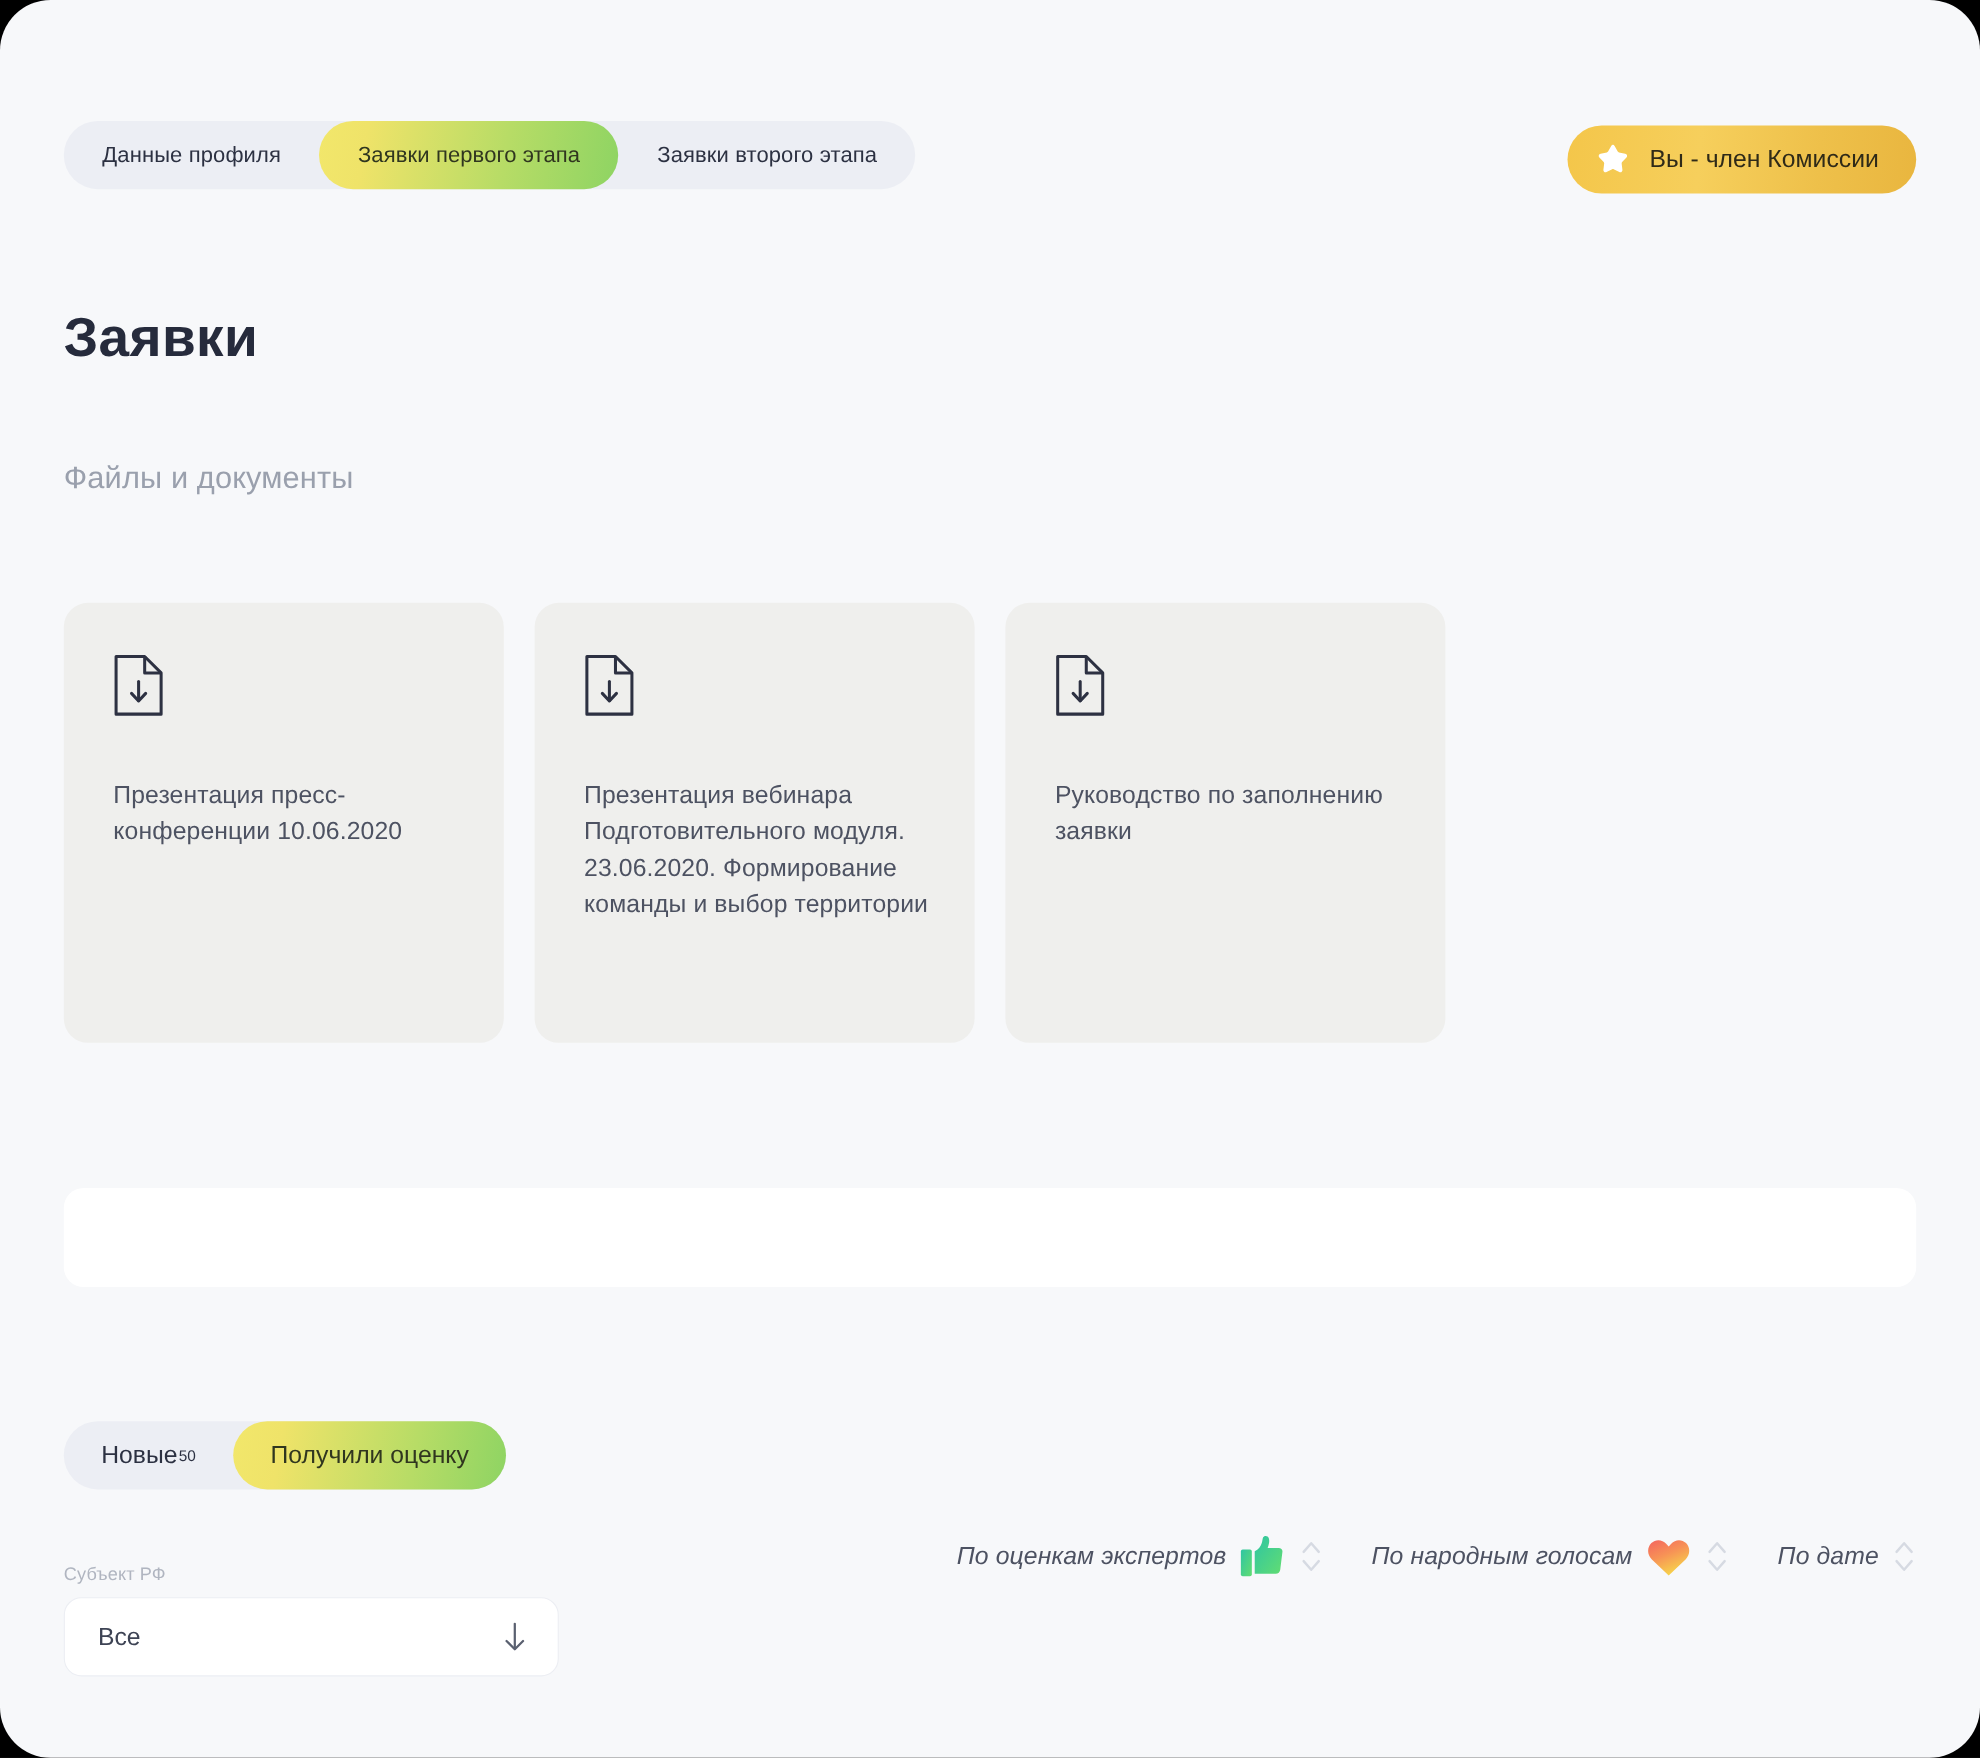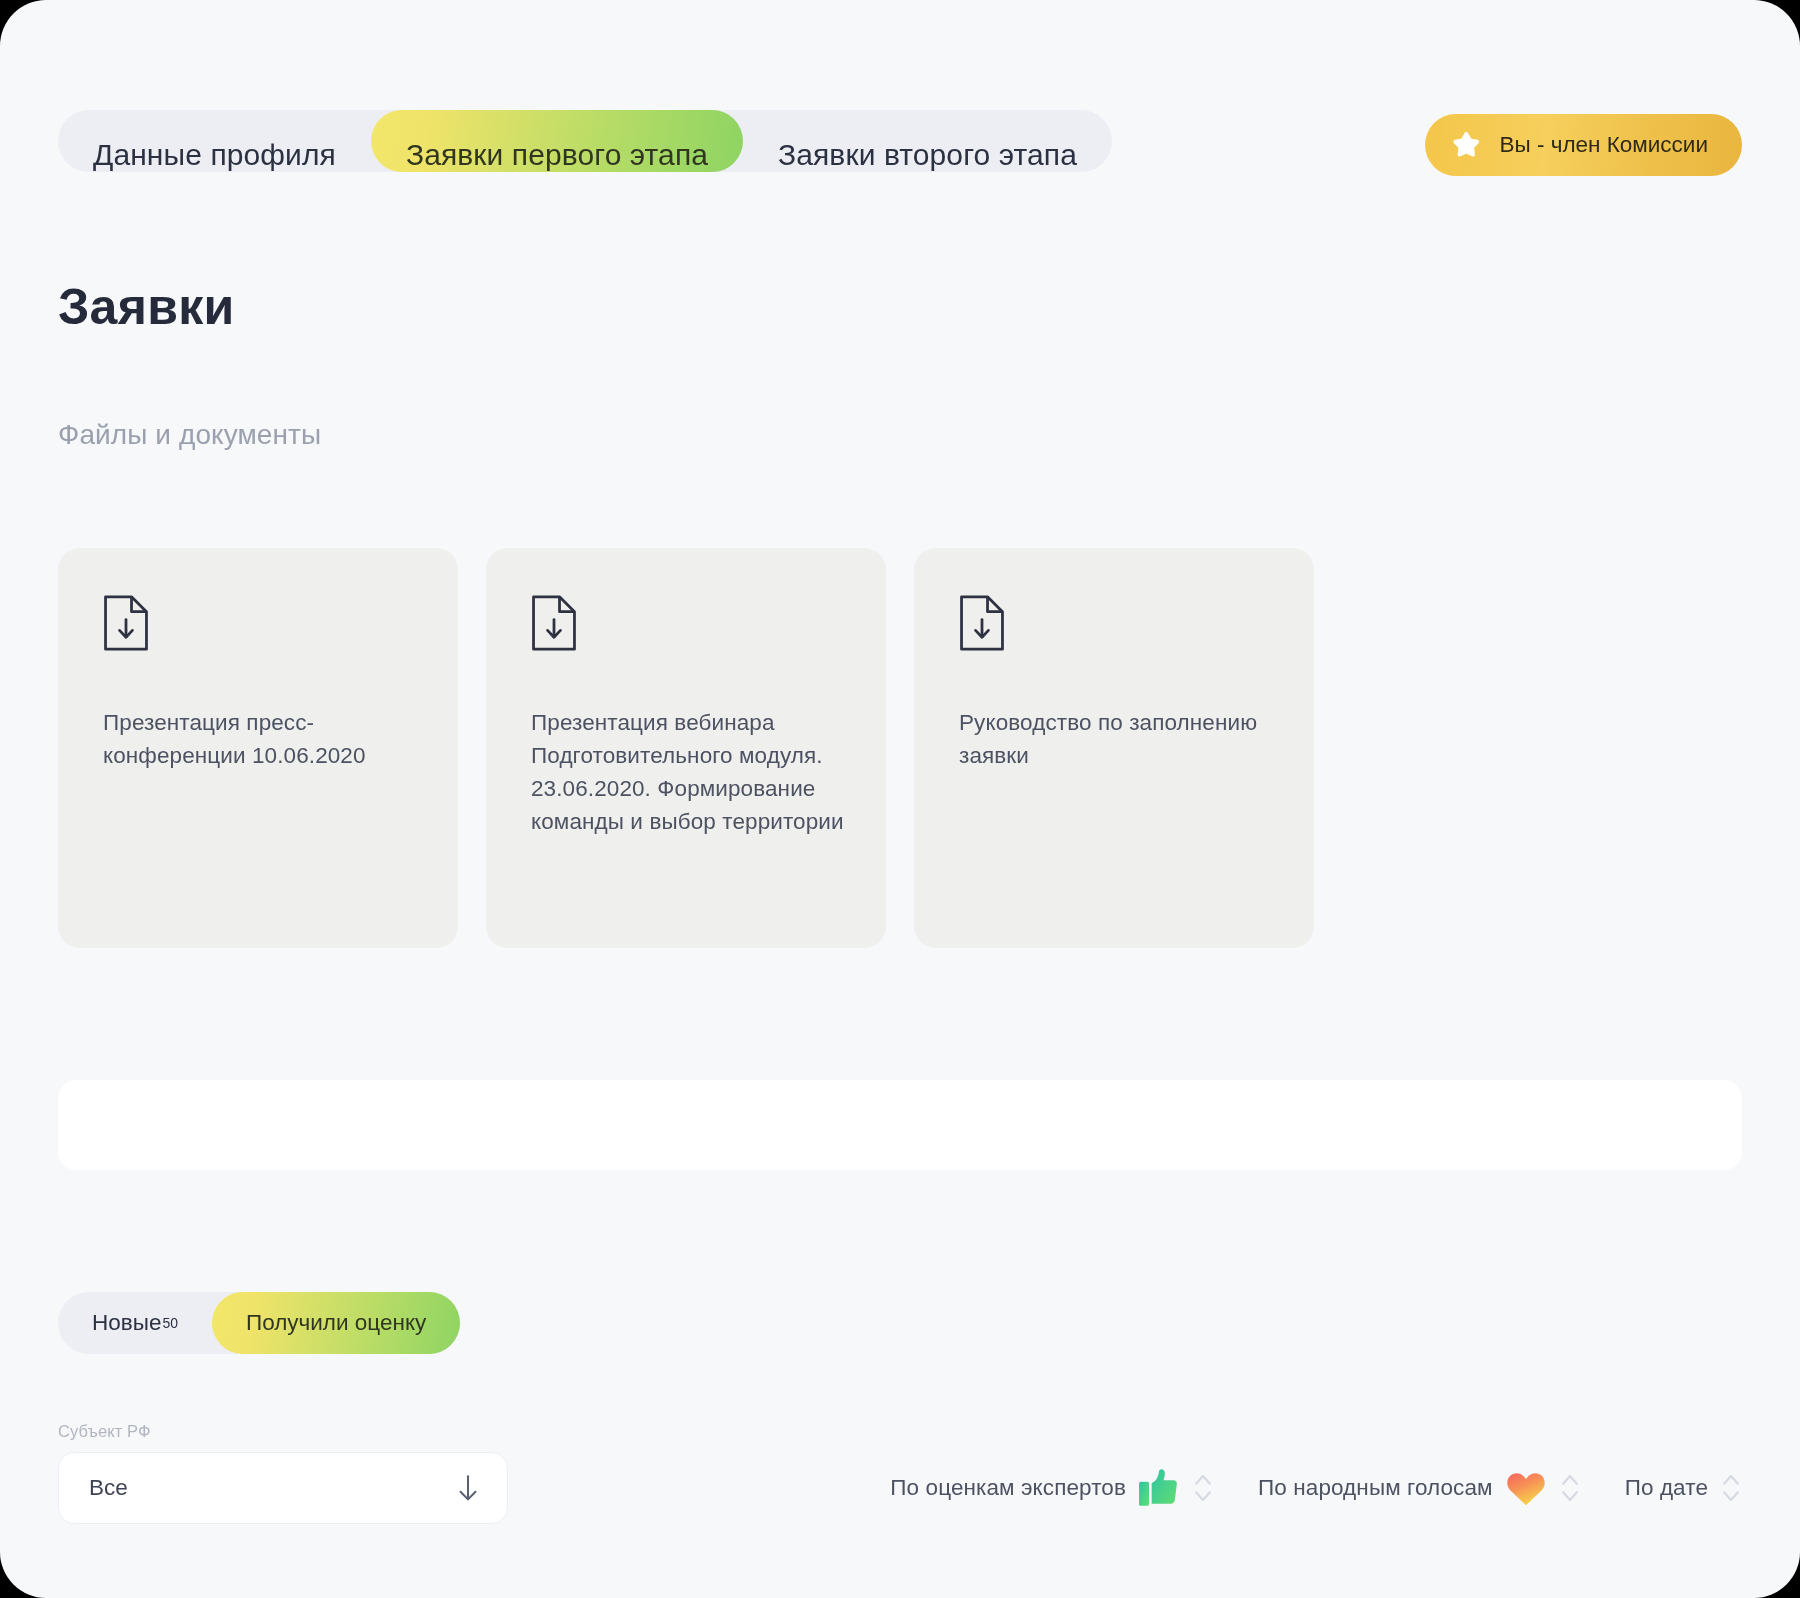--- a/index.html
+++ b/index.html
@@ -35,24 +35,24 @@
     top: 0;
     height: 62px;
     display: flex;
     align-items: stretch;
     background: #eceef4;
     border-radius: 31px;
   }
 
   .tab {
     display: flex;
-    align-items: flex-end;
+    align-items: center;
     justify-content: center;
     padding: 0 35px;
-    font-size: 30px;
+    font-size: 20px;
     color: #2c3142;
     border-radius: 31px;
     letter-spacing: .1px;
     white-space: nowrap;
     cursor: pointer;
   }
 
   .tab.active {
     background: linear-gradient(100deg, #f2e76b 0%, #efe369 16%, #b7dc66 62%, #8ed463 100%);
     color: #30361f;
@@ -199,24 +199,25 @@
     cursor: pointer;
   }
 
   .select-value { font-size: 22.5px; color: #3d4354; }
   .select-arrow { display: block; width: 26px; height: 30px; }
 
   
   .sorters {
     position: absolute;
     right: 58px;
-    top: 1468px;
+    top: 1395px;
     display: flex;
     align-items: center;
     gap: 44px;
+    font-style: italic;
   }
 
   .sorter {
     display: flex;
     align-items: center;
     gap: 12px;
     cursor: pointer;
     white-space: nowrap;
   }
 

